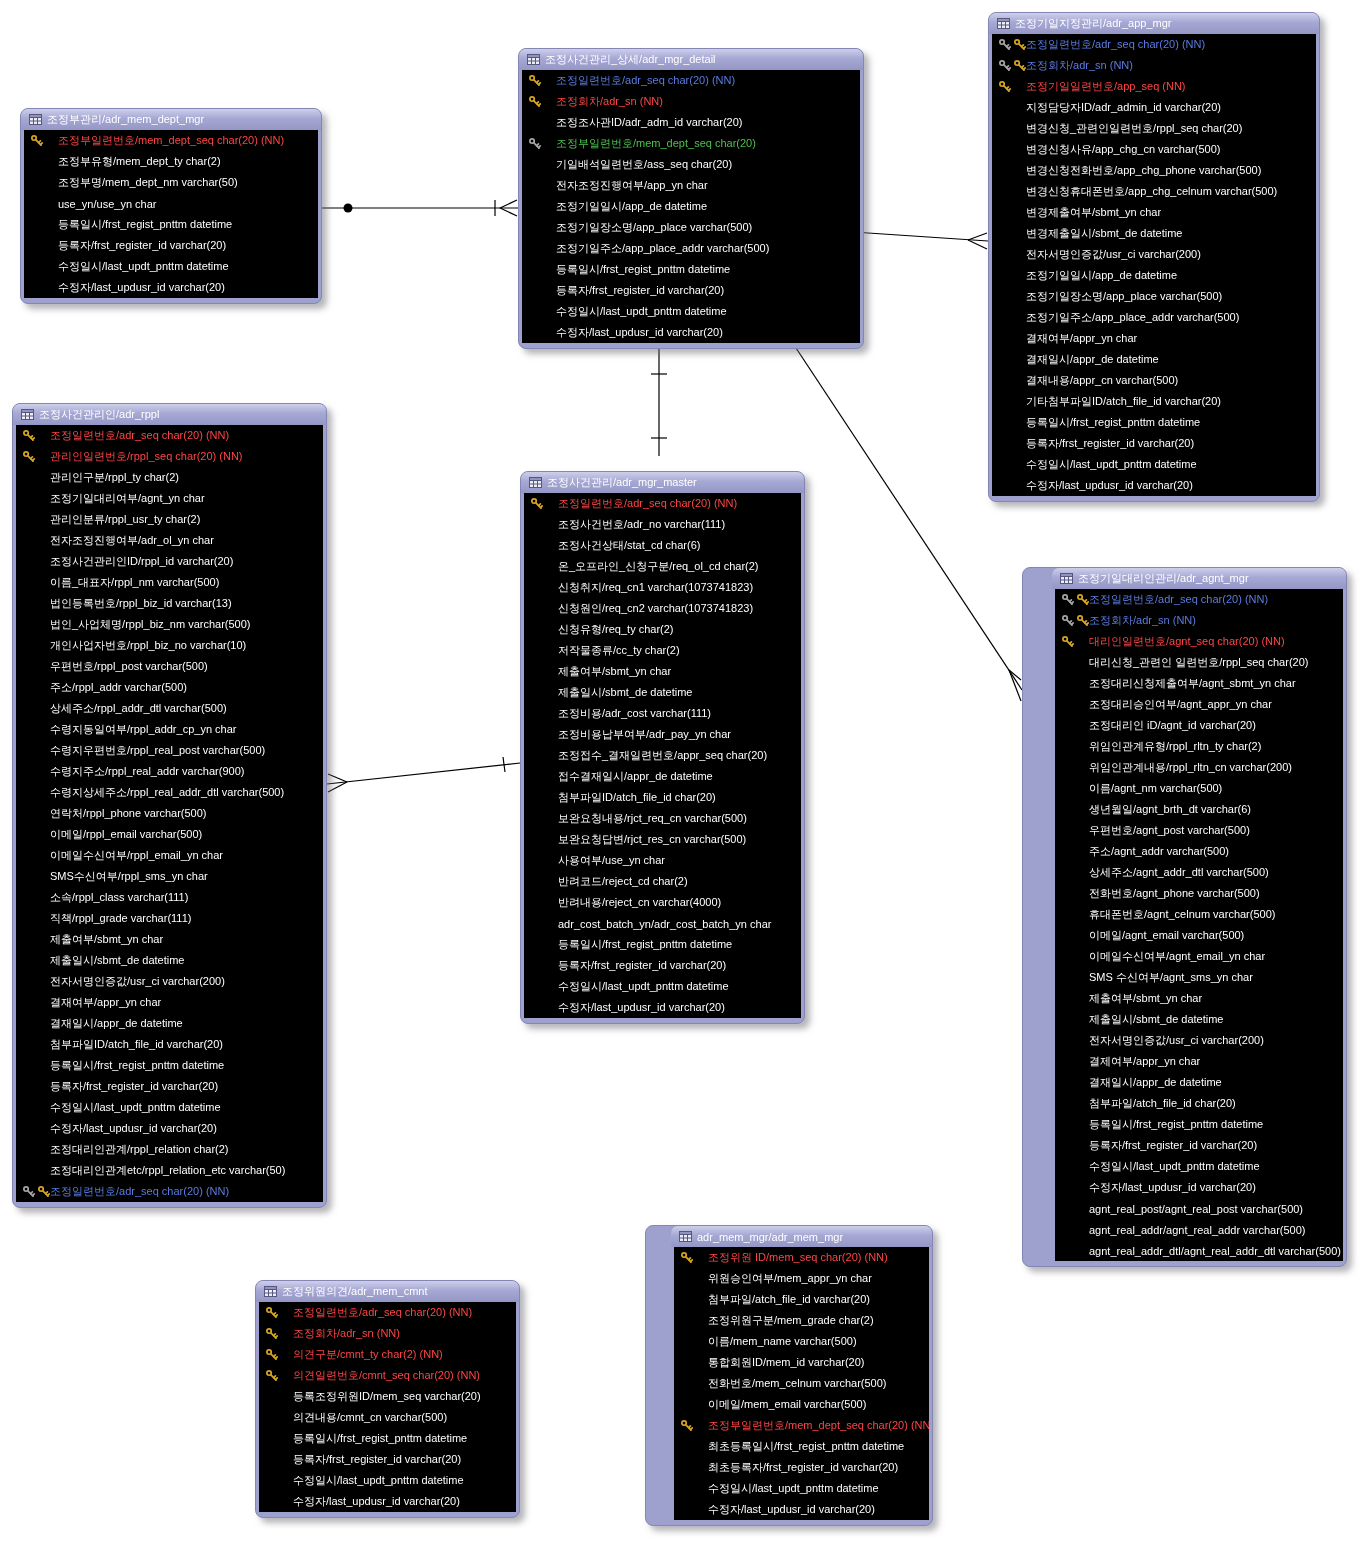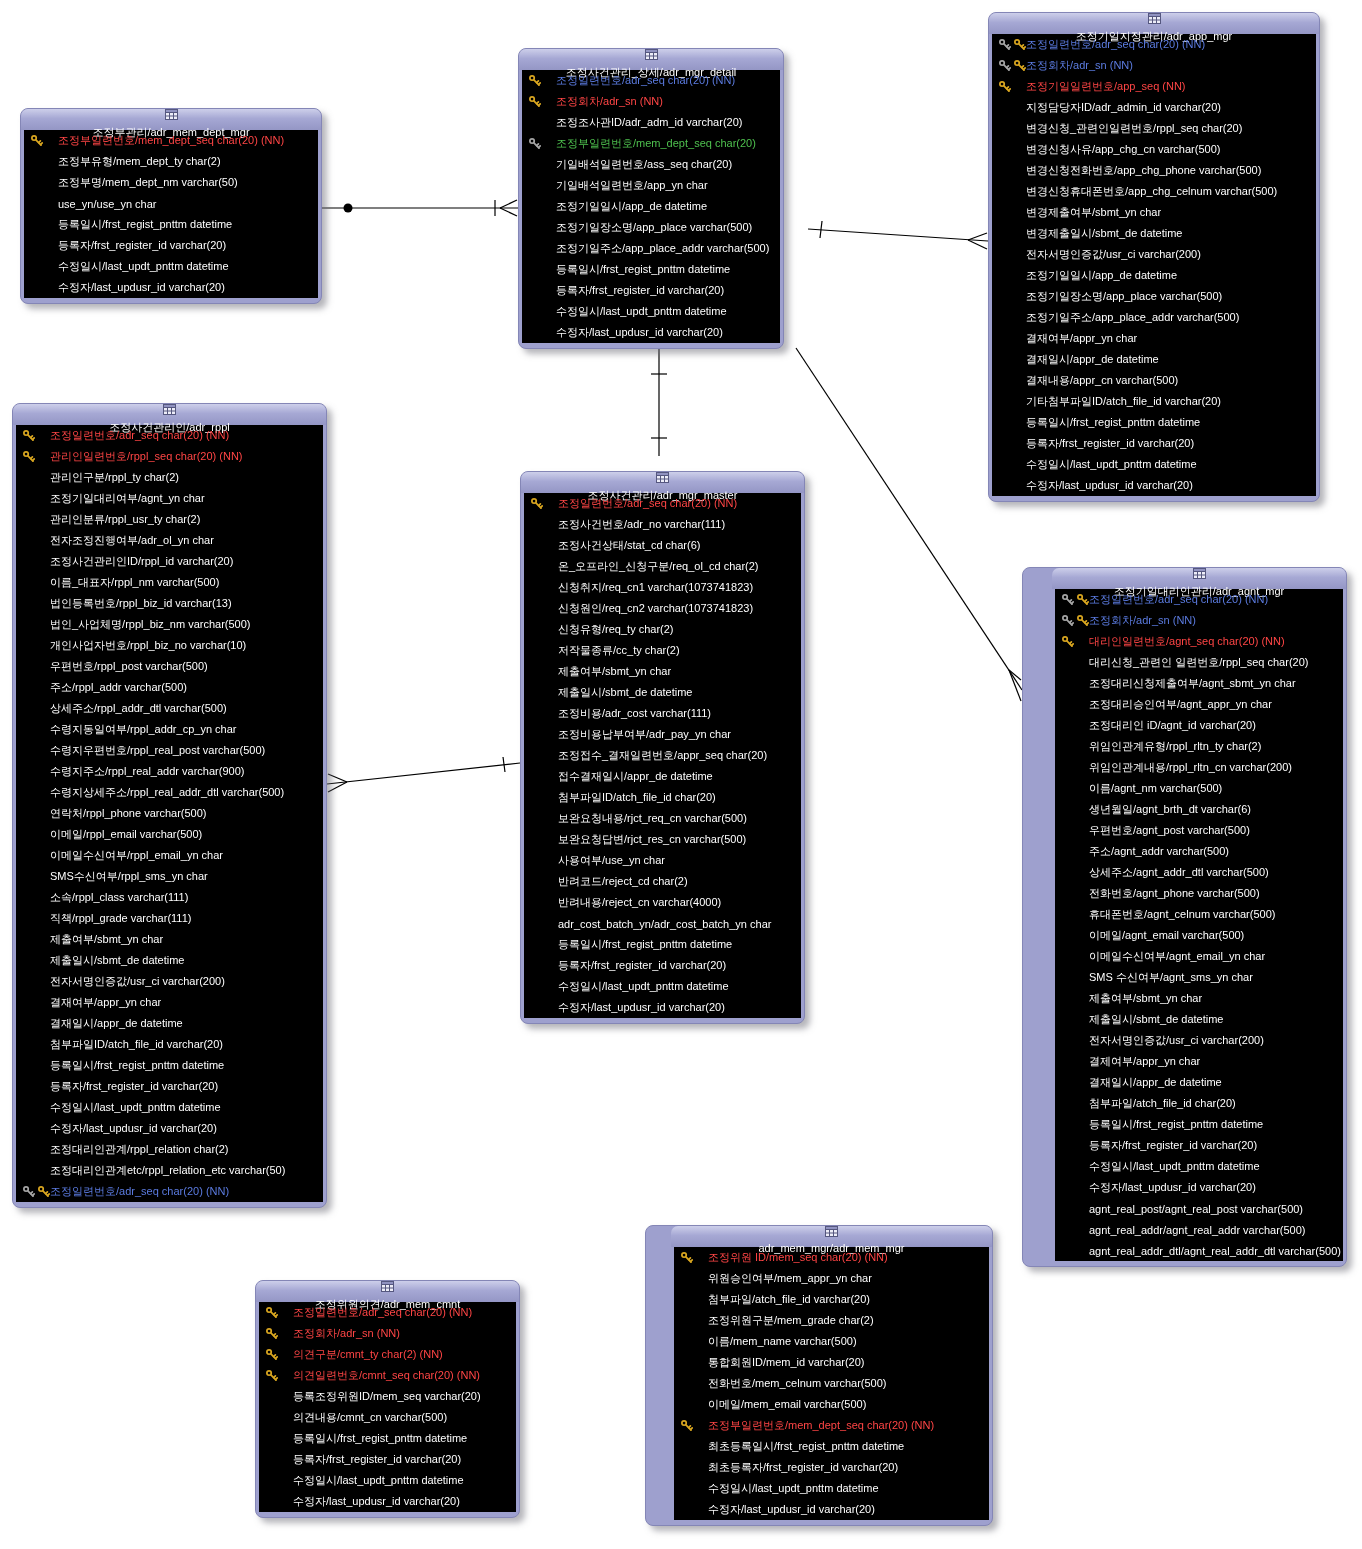--- a/index.html
+++ b/index.html
@@ -18,21 +18,20 @@
     box-shadow:5px 5px 6px rgba(110,110,120,.5);
     padding:0 3px 5px 3px;
     box-sizing:border-box;
   }
   .erd-header{
     height:21px;margin:0 -3px;
     display:flex;align-items:center;gap:5px;
     padding:0 8px;
     background:linear-gradient(180deg,#CDCFEA 0%,#A6A8D4 45%,#9496C5 100%);
     border-radius:7px 7px 0 0;
-    flex-direction:column;
   }
   .tbl-ic{display:flex;flex:0 0 auto}
   .tbl-title{font-size:11px;color:#FFFFFF;white-space:nowrap}
   .erd-body{background:#000000;overflow:hidden}
   .erd-row{height:21px;display:flex;align-items:center}
   .keys{flex:0 0 34px;display:flex;align-items:center;gap:2px;padding-left:6px;box-sizing:border-box}
   .key{display:flex}
   .col-label{font-size:11px;white-space:nowrap}
   .style-normal{color:var(--text,#fff)}
   .style-pk{color:var(--pk,#FF4545)}
@@ -116,21 +115,21 @@
         <div class="erd-row">
           <span class="keys"></span>
           <span class="col-label style-normal">수정일시/last_updt_pnttm datetime</span>
         </div>
         <div class="erd-row">
           <span class="keys"></span>
           <span class="col-label style-normal">수정자/last_updusr_id varchar(20)</span>
         </div>
       </div>
     </div>
-    <div class="erd-table" style="left: 518px; top: 48px; width: 266px;">
+    <div class="erd-table" style="left: 518px; top: 48px; width: 346px;">
       <div class="erd-header">
         <span class="tbl-ic">
           <svg width="13" height="11" viewBox="0 0 13 11">
             <rect x="0.5" y="0.5" width="12" height="10" fill="#EDEDF8" stroke="#55577F"></rect>
             <rect x="0.5" y="0.5" width="12" height="3" fill="#9092C0" stroke="#55577F"></rect>
             <line x1="4.5" y1="3.5" x2="4.5" y2="10.5" stroke="#55577F"></line>
             <line x1="8.5" y1="3.5" x2="8.5" y2="10.5" stroke="#55577F"></line>
             <line x1="0.5" y1="7" x2="12.5" y2="7" stroke="#55577F"></line>
           </svg>
         </span>
@@ -185,21 +184,21 @@
             </span>
           </span>
           <span class="col-label style-fkg">조정부일련번호/mem_dept_seq char(20)</span>
         </div>
         <div class="erd-row">
           <span class="keys"></span>
           <span class="col-label style-normal">기일배석일련번호/ass_seq char(20)</span>
         </div>
         <div class="erd-row">
           <span class="keys"></span>
-          <span class="col-label style-normal">기일배석일련번호/app_yn char</span>
+          <span class="col-label style-normal">전자조정진행여부/app_yn char</span>
         </div>
         <div class="erd-row">
           <span class="keys"></span>
           <span class="col-label style-normal">조정기일일시/app_de datetime</span>
         </div>
         <div class="erd-row">
           <span class="keys"></span>
           <span class="col-label style-normal">조정기일장소명/app_place varchar(500)</span>
         </div>
         <div class="erd-row">
@@ -1005,21 +1004,21 @@
         <div class="erd-row">
           <span class="keys"></span>
           <span class="col-label style-normal">수정일시/last_updt_pnttm datetime</span>
         </div>
         <div class="erd-row">
           <span class="keys"></span>
           <span class="col-label style-normal">수정자/last_updusr_id varchar(20)</span>
         </div>
       </div>
     </div>
-    <div class="erd-table" style="left: 645px; top: 1225px; width: 348px; padding-left: 28px;">
+    <div class="erd-table" style="left: 645px; top: 1225px; width: 288px; padding-left: 28px;">
       <div class="erd-header">
         <span class="tbl-ic">
           <svg width="13" height="11" viewBox="0 0 13 11">
             <rect x="0.5" y="0.5" width="12" height="10" fill="#EDEDF8" stroke="#55577F"></rect>
             <rect x="0.5" y="0.5" width="12" height="3" fill="#9092C0" stroke="#55577F"></rect>
             <line x1="4.5" y1="3.5" x2="4.5" y2="10.5" stroke="#55577F"></line>
             <line x1="8.5" y1="3.5" x2="8.5" y2="10.5" stroke="#55577F"></line>
             <line x1="0.5" y1="7" x2="12.5" y2="7" stroke="#55577F"></line>
           </svg>
         </span>

